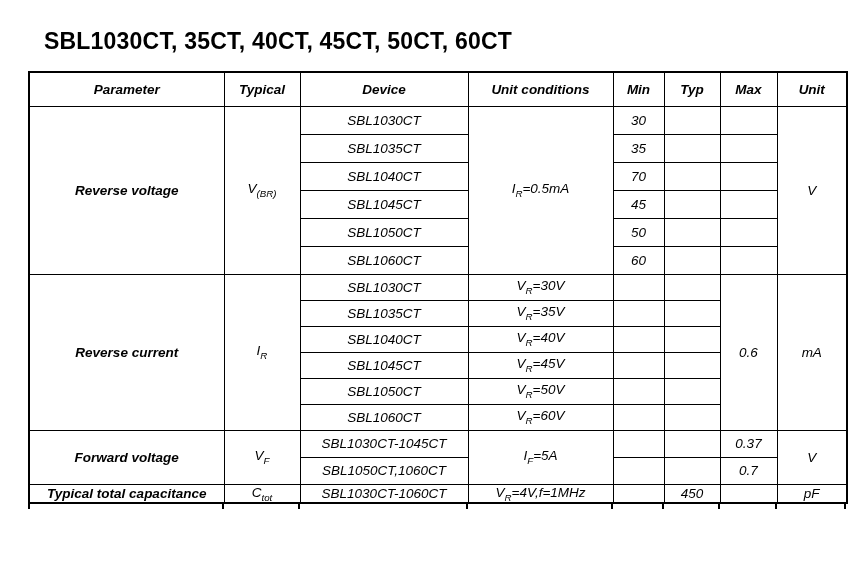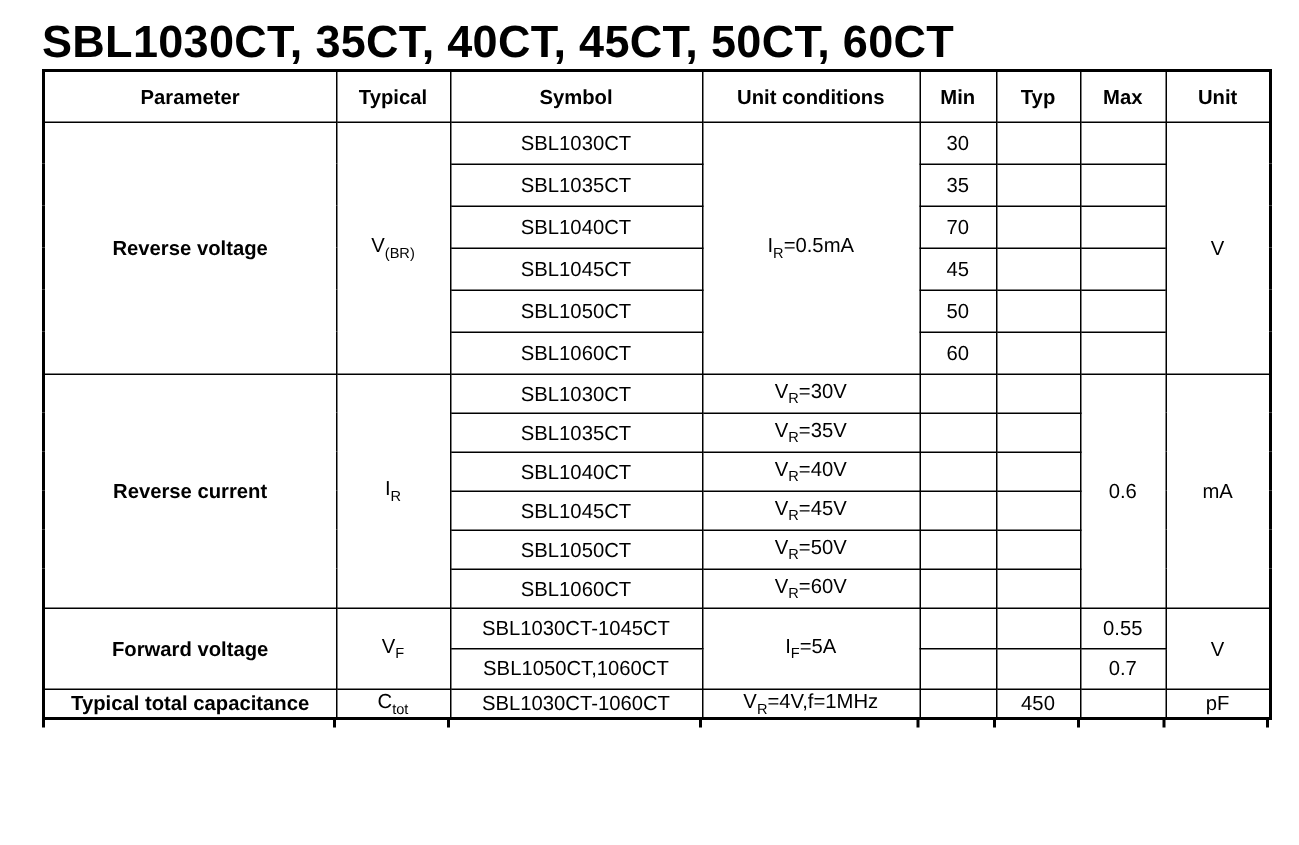--- a/index.html
+++ b/index.html
@@ -7,43 +7,44 @@
     margin: 0; padding: 0;
     background: #ffffff;
     width: 866px; height: 563px;
     overflow: hidden;
     font-family: "Liberation Sans", sans-serif;
     color: #000;
   }
   .page { padding: 12px 20px 0 28px; }
 
   .doc-title {
-    font-size: 30px;
-    font-weight: bold;
-    margin: 0;
+    font-size: 23px;
+    font-weight: bold;
+    margin: 16px;
     letter-spacing: 0.2px;
   }
   .doc-subtitle {
     font-size: 14px;
     font-weight: normal;
     margin: 17px 0 0 0;
   }
   .section-heading {
     font-size: 15px;
     font-weight: bold;
     margin: 22px 0 6px 0;
   }
   .section-heading sub { font-size: 0.7em; }
 
   table.spec {
     border-collapse: collapse;
     table-layout: fixed;
     width: 818px;
     border: 2px solid #000;
     font-size: 13.5px;
+    font-style: italic;
   }
   table.spec th, table.spec td {
     border: 1.5px solid #000;
     text-align: center;
     vertical-align: middle;
     padding: 0 2px;
     overflow: hidden;
   }
   table.spec th {
     font-weight: bold;
@@ -92,21 +93,21 @@
       <col style="width:51px">
         <col style="width:56px">
         <col style="width:57px">
         <col style="width:70px">
     </colgroup>
 
     <tbody>
         <tr>
       <th>Parameter</th>
       <th>Typical</th>
-      <th>Symbol</th>
+      <th>Device</th>
       <th>Unit conditions</th>
       <th>Min</th>
       <th>Typ</th>
       <th>Max</th>
       <th>Unit</th>
     </tr>
 
     <tr class="h-rv">
       <td class="param" rowspan="6">Reverse voltage</td>
       <td rowspan="6"><span>V</span><sub>(BR)</sub></td>
@@ -189,21 +190,21 @@
       <td></td>
     </tr>
 
     <tr class="h-fv">
       <td class="param" rowspan="2">Forward voltage</td>
       <td rowspan="2"><span>V</span><sub>F</sub></td>
       <td>SBL1030CT-1045CT</td>
       <td rowspan="2"><span>I</span><sub>F</sub><span>=5A</span></td>
       <td></td>
       <td></td>
-      <td>0.55</td>
+      <td>0.37</td>
       <td rowspan="2">V</td>
     </tr>
     <tr class="h-fv">
       <td>SBL1050CT,1060CT</td>
       <td></td>
       <td></td>
       <td>0.7</td>
     </tr>
 
     <tr class="h-cap">

